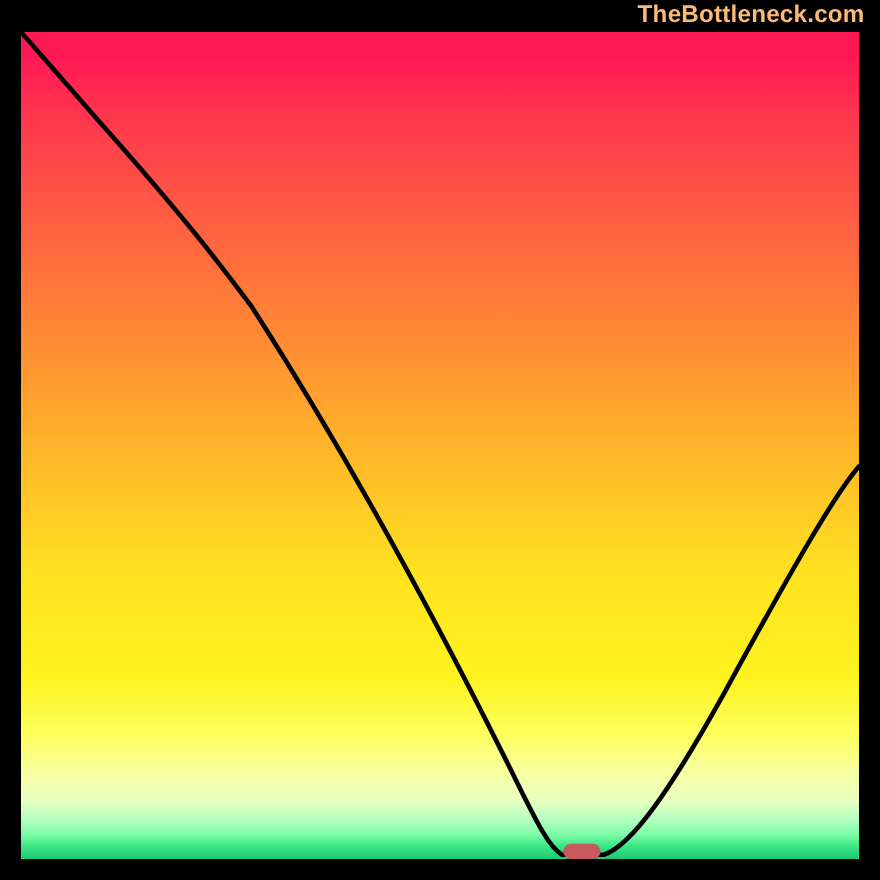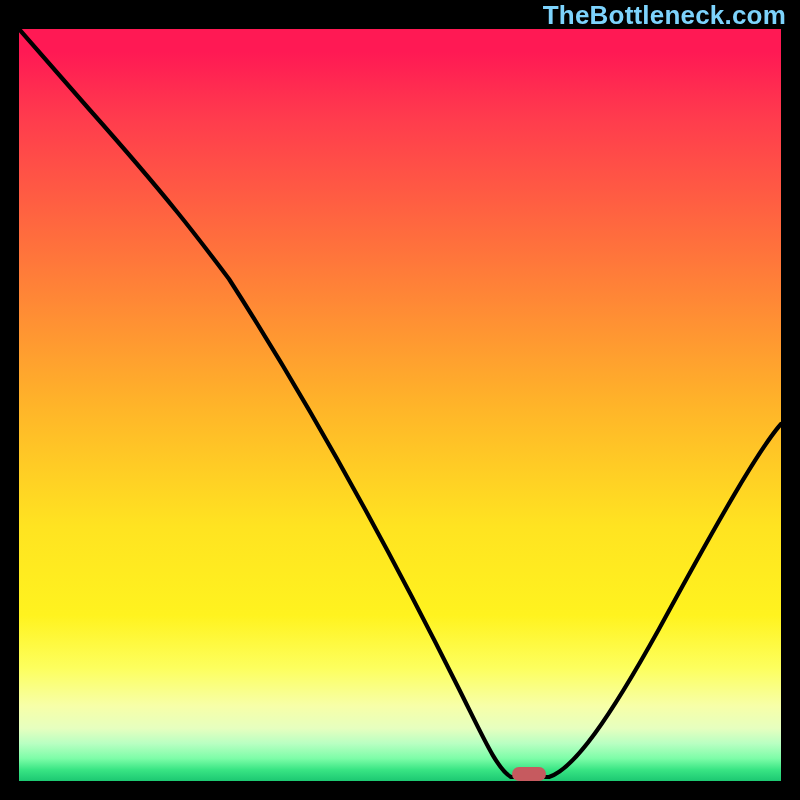--- a/index.html
+++ b/index.html
@@ -45,23 +45,23 @@
   .curve-svg {
     position: absolute;
     inset: 0;
     width: 100%;
     height: 100%;
   }
   .watermark {
     position: absolute;
     top: 0px;
     right: 14px;
-    font-size: 26px;
+    font-size: 22px;
     font-weight: 600;
-    color: #7dd3fc;
+    color: #fdba74;
     letter-spacing: 0.2px;
     font-family: Arial, Helvetica, sans-serif;
   }
   .marker {
     position: absolute;
     width: 34px;
     height: 14px;
     border-radius: 7px;
     background: #c65a5f;
   }

